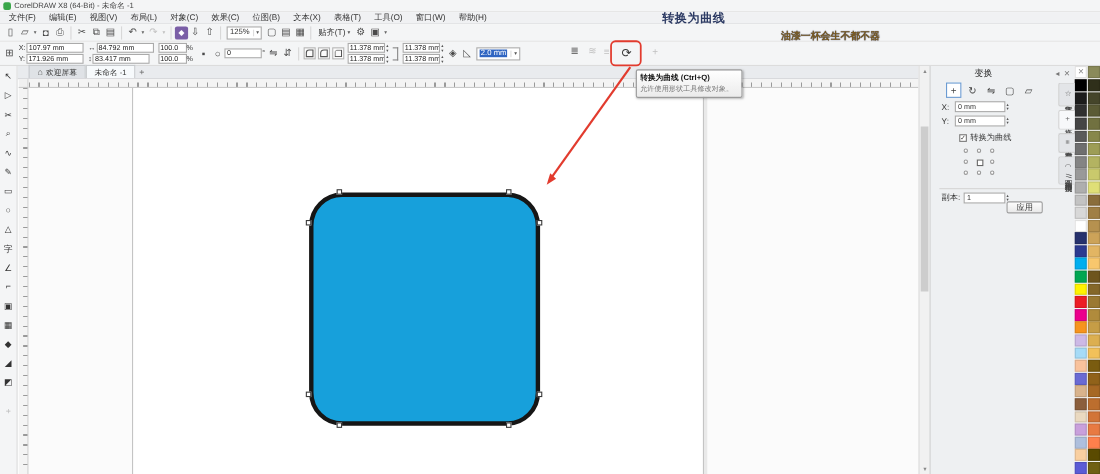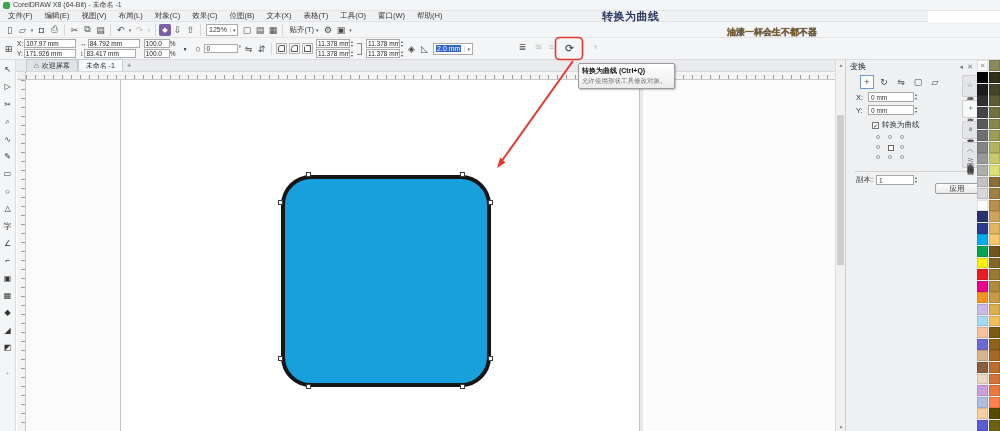--- a/index.html
+++ b/index.html
@@ -6,25 +6,25 @@
     font-family:"Liberation Sans","DejaVu Sans",sans-serif;background:#fff;position:relative;}
   *{box-sizing:border-box;}
 
   
   #titlebar{position:absolute;left:0;top:0;width:1000px;height:11px;background:#f4f5f6;
     display:flex;align-items:center;padding-left:3px;border-bottom:1px solid #e6e6e6;}
   #corel-logo{width:7px;height:7px;background:#3aa64a;border-radius:2px;margin-right:3px;}
   #title-text{font-size:7px;color:#444;white-space:nowrap;}
   #wm-title{position:absolute;left:602px;top:9px;font-size:11px;font-weight:bold;color:#2c3a63;
     filter:blur(.4px);letter-spacing:.5px;white-space:nowrap;z-index:5;}
-  #wm-toolbar{position:absolute;left:727px;top:26px;font-size:9px;font-weight:bold;color:#7a5a20;
+  #wm-toolbar{position:absolute;left:710px;top:26px;font-size:9px;font-weight:bold;color:#7a5a20;
     text-shadow:0 0 1px #2e3f6e;filter:blur(.3px);white-space:nowrap;z-index:5;}
 
   
-  #menubar{position:absolute;left:0;top:11px;width:928px;height:11px;background:#f0f1f3;
+  #menubar{position:absolute;left:0;top:11px;width:1000px;height:11px;background:#f0f1f3;
     border-bottom:1px solid #e2e3e5;display:flex;align-items:center;padding-left:2px;}
   .menu-item{padding:0 6px;font-size:7.5px;color:#333;white-space:nowrap;}
 
   
   #toolbar{position:absolute;left:0;top:22px;width:1000px;height:16px;background:#f4f5f6;
     border-bottom:1px solid #e3e3e3;display:flex;align-items:center;padding-left:3px;}
   .icon-btn{display:inline-flex;align-items:center;justify-content:center;width:13px;height:13px;
     font-size:9px;color:#4a4a4a;flex:0 0 auto;}
   .icon-btn.caret{width:6px;font-size:5px;color:#666;}
   .icon-btn.dis{color:#c0c0c0;}
@@ -106,40 +106,40 @@
   
   #vscroll{position:absolute;left:835px;top:60px;width:10px;height:371px;background:#f1f1f1;
     border-left:1px solid #dcdcdc;}
   #vscroll .arr{position:absolute;left:0;width:10px;height:9px;font-size:5px;color:#888;
     display:flex;align-items:center;justify-content:center;}
   #vs-thumb{position:absolute;left:1px;top:55px;width:7px;height:150px;background:#cdcdcd;}
 
   
   #docker{position:absolute;left:845px;top:60px;width:132px;height:371px;background:#eef0f2;
     border-left:1px solid #cfcfcf;font-size:7.5px;color:#333;}
-  .dk-header{height:13px;display:flex;align-items:center;padding:0 4px;}
+  .dk-header{height:13px;display:flex;align-items:center;padding:0 4px;margin-left:36px;}
   .dk-header .ttl{font-size:8px;color:#222;flex:1;}
   .dk-hbtn{font-size:7px;color:#777;margin-left:4px;}
   .dk-icons{display:flex;gap:3px;margin:2px 0 3px 14px;}
   .dk-ibtn{width:14px;height:14px;border:1px solid transparent;display:flex;align-items:center;
     justify-content:center;font-size:9px;color:#444;}
   .dk-ibtn.active{background:#fff;border-color:#6b9bd2;}
   .dk-row{display:flex;align-items:center;margin:3px 0 0 10px;}
   .dk-label{width:12px;font-size:7.5px;}
   .dk-input{width:46px;height:10px;background:#fff;border:1px solid #a8a8a8;font-size:6.5px;
     display:inline-flex;align-items:center;padding-left:2px;}
   .dk-check{display:flex;align-items:center;margin:5px 0 0 26px;}
   .cbox{width:7px;height:7px;border:1px solid #777;background:#fff;font-size:6px;line-height:7px;
     text-align:center;color:#222;margin-right:3px;}
   #anchor-grid{display:grid;grid-template-columns:repeat(3,12px);grid-auto-rows:10px;
     margin:5px 0 0 30px;}
   .anch{width:4px;height:4px;border:1px solid #999;border-radius:50%;background:#fff;}
   .anch.center{width:6px;height:6px;border-radius:0;border-color:#666;}
   .dk-sep{height:1px;background:#d5d5d5;margin:6px 8px 0 8px;}
-  #apply-btn{position:absolute;left:89px;top:123px;width:44px;height:11px;font-size:7.5px;
+  #apply-btn{position:absolute;left:69px;top:123px;width:33px;height:11px;font-size:7.5px;
     display:flex;align-items:center;justify-content:center;color:#333;
     background:linear-gradient(#fcfcfc,#e9e9e9);border:1px solid #9f9f9f;border-radius:2px;}
 
   
   #dockertabs{position:absolute;left:962px;top:75px;width:15px;display:flex;flex-direction:column;gap:3px;z-index:6;}
   .v-tab{writing-mode:vertical-rl;display:flex;align-items:center;padding:5px 0;font-size:7px;
     color:#444;background:#e3e5e8;border:1px solid #cfcfcf;border-right:none;
     border-radius:2px 0 0 2px;white-space:nowrap;}
   .v-tab.active{background:#f7f8fa;}
   .v-tab .vt-icon{font-size:7px;margin-bottom:2px;color:#666;}

